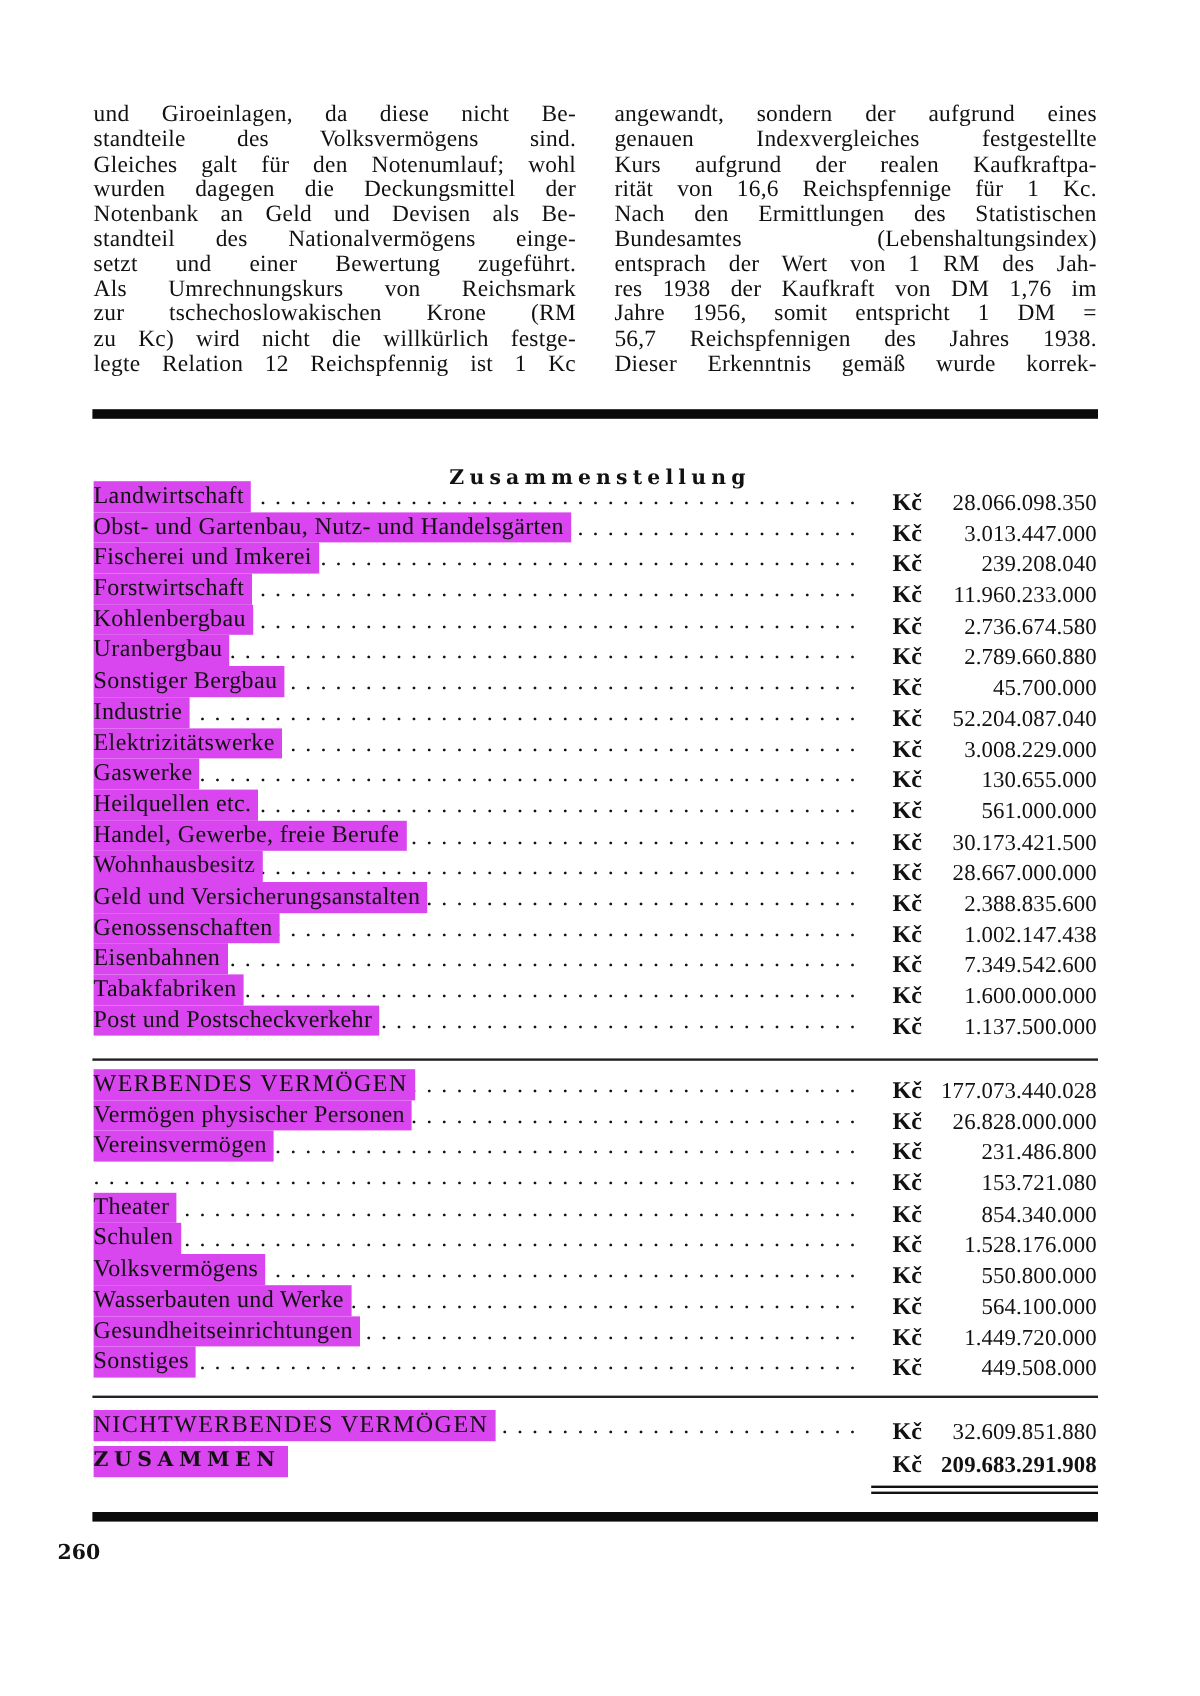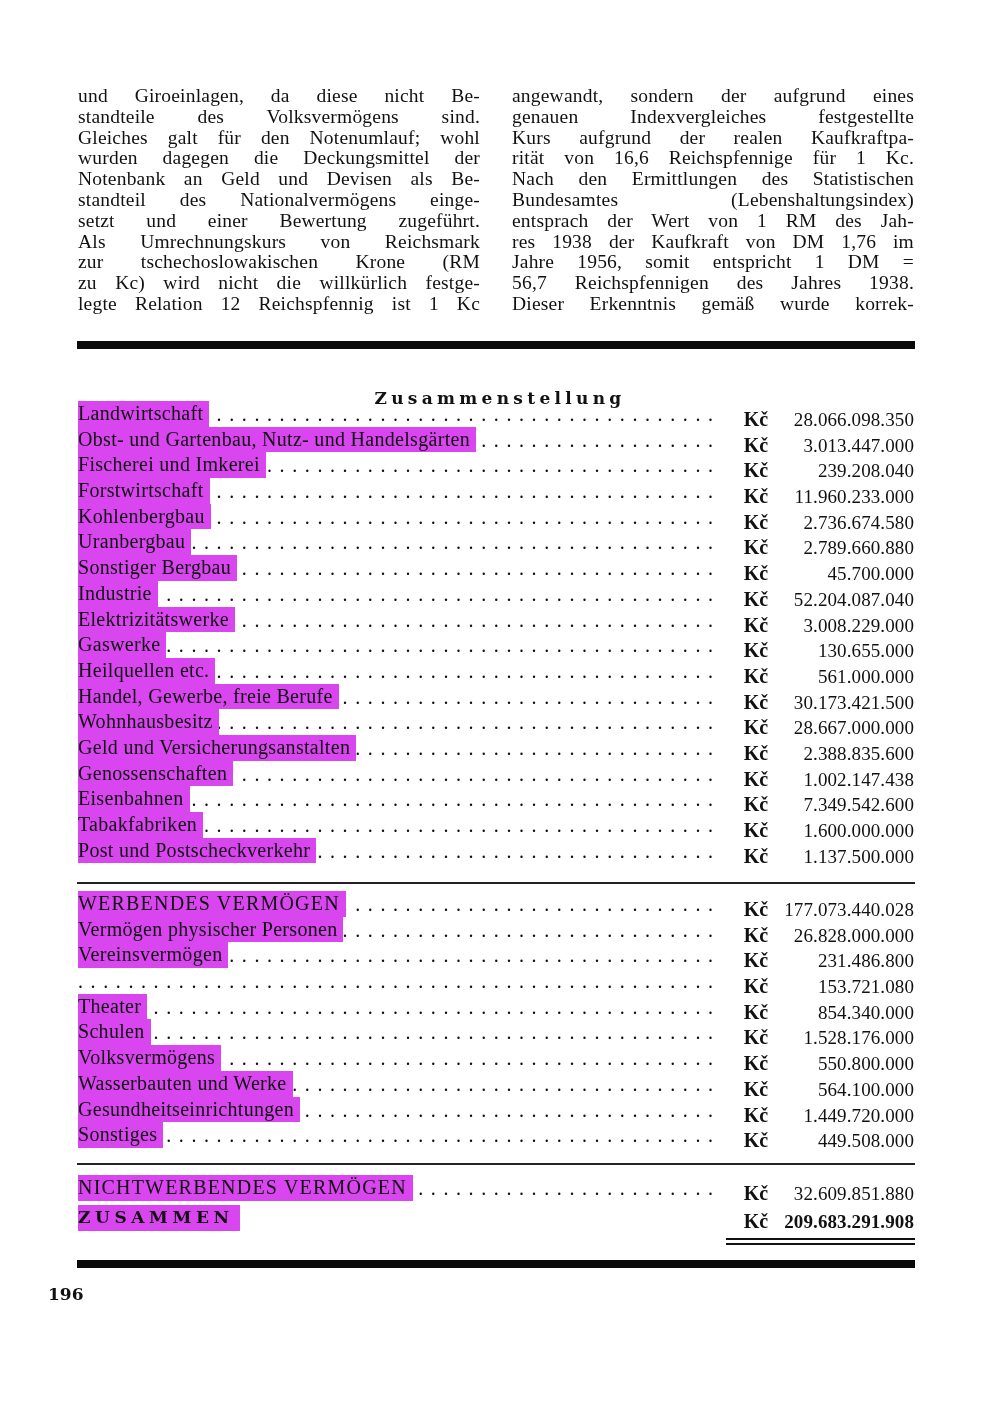--- a/index.html
+++ b/index.html
@@ -309,14 +309,14 @@
         <span class="label">ZUSAMMEN</span>
         <span class="currency">Kč</span>
         <span class="amount">209.683.291.908</span>
       </div>
     </div>
 
   <div class="double-underline" style="top:1238px;"></div>
 
   <div class="rule-thick" style="top:1260px;"></div>
 
-  <div class="page-number">196</div>
+  <div class="page-number">260</div>
 </div>
 
 </body></html>

